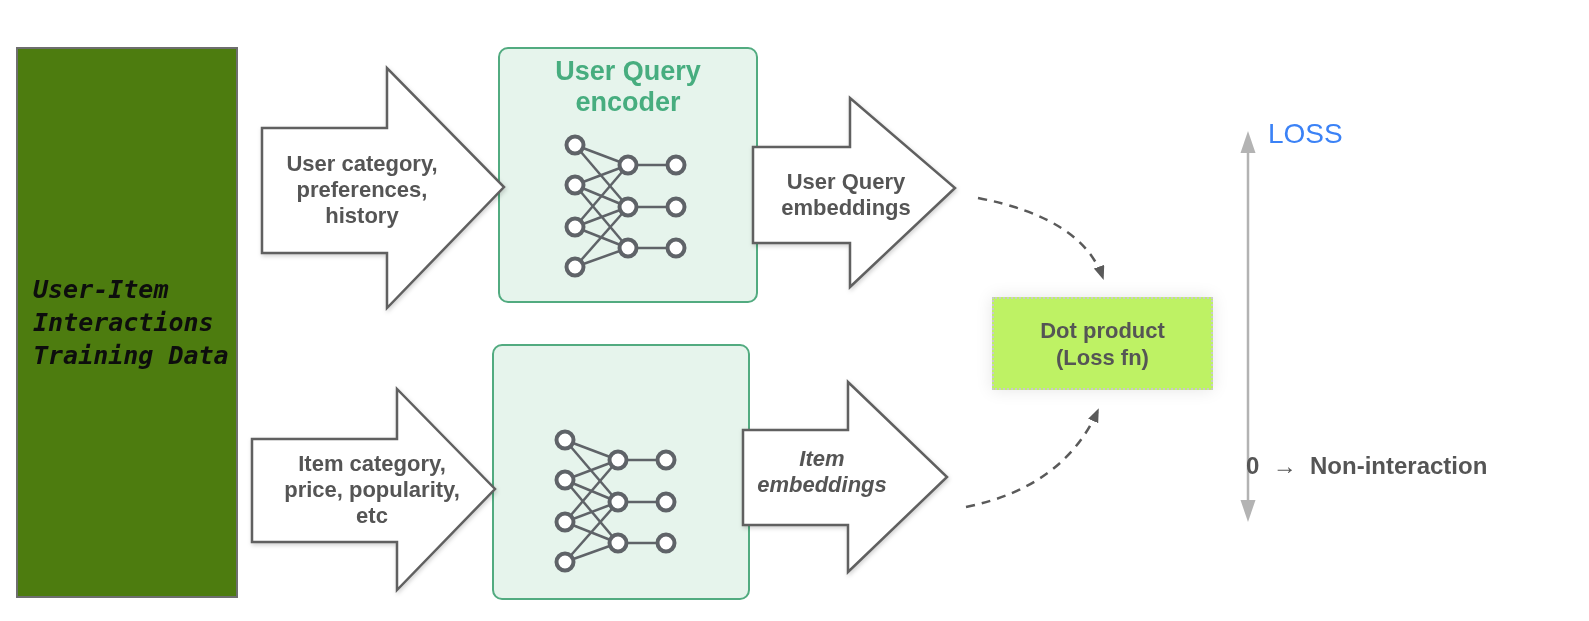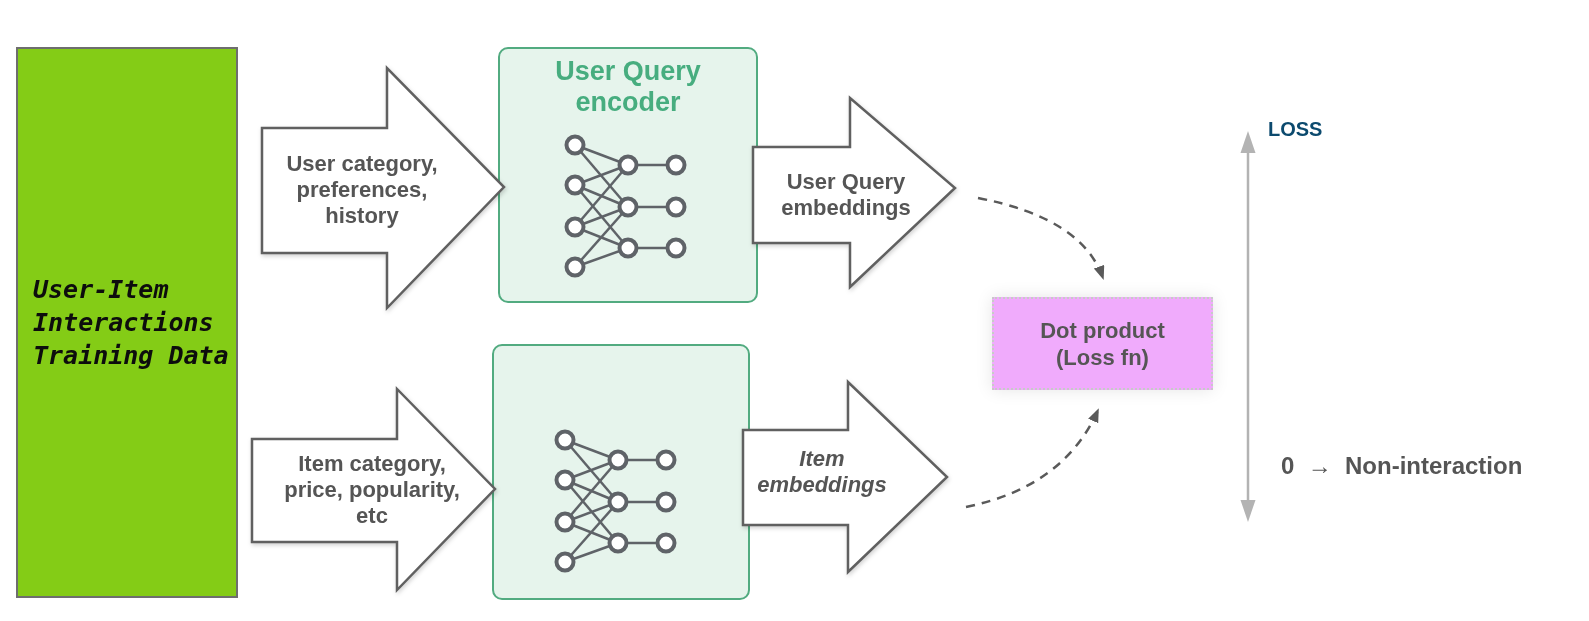--- a/index.html
+++ b/index.html
@@ -5,21 +5,21 @@
   * { margin:0; padding:0; box-sizing:border-box; }
   body { background:#ffffff; }
   .canvas {
     position:relative; width:1589px; height:621px; background:#ffffff;
     font-family:"Liberation Sans", sans-serif; overflow:hidden;
   }
 
   
   .training-box {
     position:absolute; left:16px; top:47px; width:222px; height:551px;
-    background:#84cc16; border:2px solid #6e6e6e;
+    background:#4d7c0f; border:2px solid #6e6e6e;
     display:flex; align-items:center;
   }
   .training-text {
     font-family:"DejaVu Sans Mono", monospace; font-style:italic; font-weight:bold;
     font-size:25px; line-height:33px; color:#0d0d0d; padding-left:15px;
     white-space:pre-line;
   }
 
   
   .block-arrow { position:absolute; overflow:visible; filter:drop-shadow(1px 2px 2px rgba(0,0,0,0.18)); }
@@ -38,39 +38,39 @@
     position:absolute; top:7px; left:0; width:100%; text-align:center;
     color:#47ad7f; font-weight:bold; font-size:27px; line-height:31px; white-space:pre-line;
   }
   .nn { position:absolute; overflow:visible; }
   .nn line { stroke:#5f6368; stroke-width:2.5; }
   .nn circle { fill:#ffffff; stroke:#5f6368; stroke-width:4; }
 
   
   .dot-box {
     position:absolute; left:992px; top:297px; width:221px; height:93px;
-    background:#f0abfc; border:2px dotted #c9c9c9;
+    background:#bef264; border:2px dotted #c9c9c9;
     box-shadow:0 0 16px rgba(0,0,0,0.10);
     display:flex; align-items:center; justify-content:center;
   }
   .dot-label {
     text-align:center; font-weight:bold; font-size:22px; line-height:27px;
     color:#555555; white-space:pre-line;
   }
 
   
   .overlay { position:absolute; left:0; top:0; pointer-events:none; }
   .dashed { fill:none; stroke:#5a5a5a; stroke-width:2.5; stroke-dasharray:9 7; }
   .axis-line { stroke:#b3b3b3; stroke-width:2.5; }
 
   
-  .loss-title { position:absolute; left:1268px; top:118px; font-size:20px; font-weight:bold; color:#0c4a6e; }
+  .loss-title { position:absolute; left:1268px; top:118px; font-size:28px; font-weight:normal; color:#3b82f6; }
   .loss-line  { position:absolute; font-size:24px; font-weight:bold; color:#555555; white-space:pre; }
   .loss-high  { left:1266px; top:155px; }
-  .loss-low   { left:1281px; top:452px; }
+  .loss-low   { left:1246px; top:452px; }
 </style>
 </head>
 <body>
 
 <div class="canvas">
 
   <div class="training-box">
     <div class="training-text">User-Item
 Interactions
 Training Data</div>

